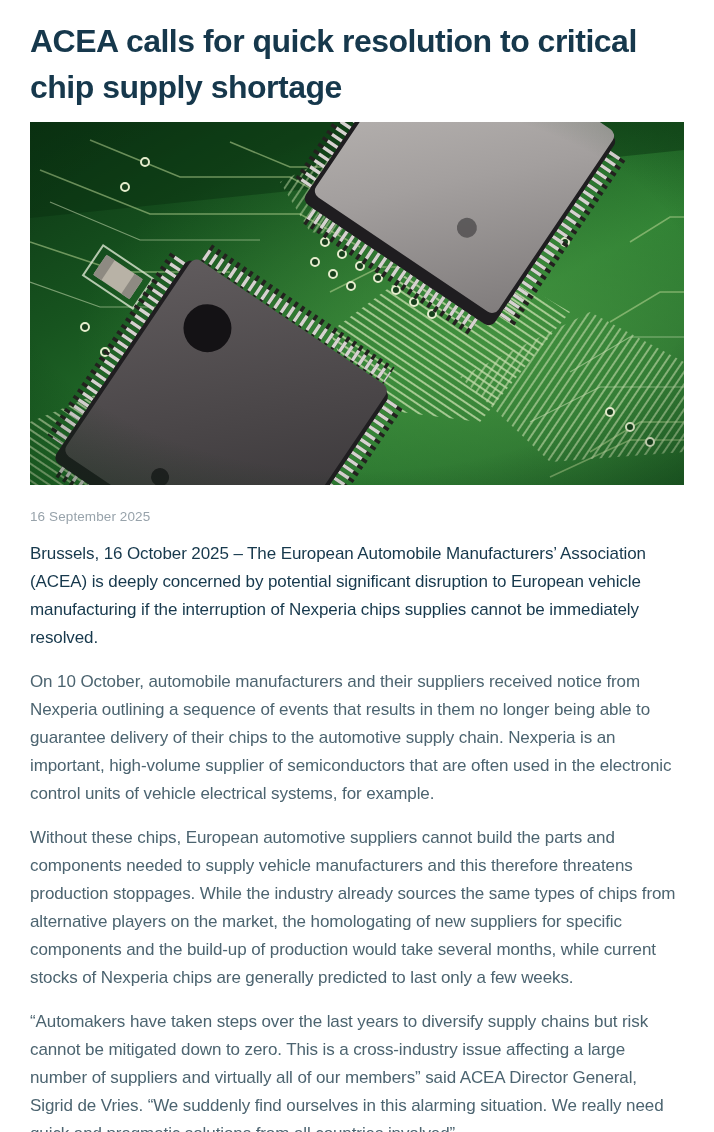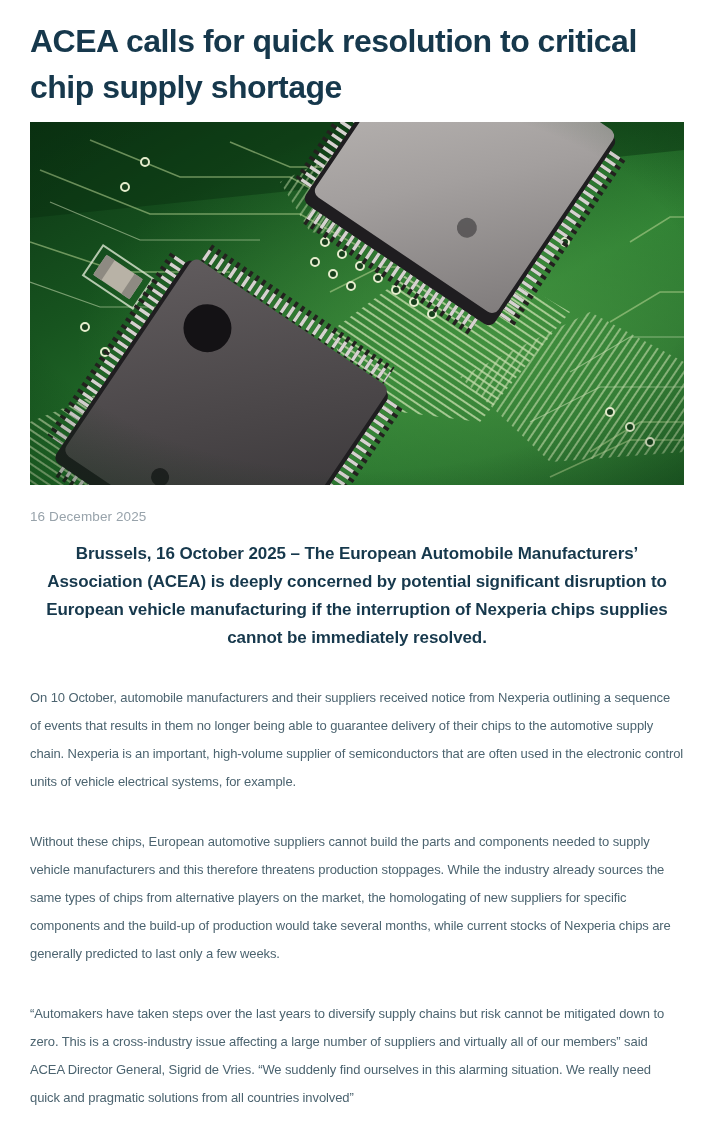--- a/index.html
+++ b/index.html
@@ -33,28 +33,27 @@
   .article-date {
     margin-top: 24px;
     font-size: 13.5px;
     color: #98a3ab;
     letter-spacing: 0.1px;
   }
   .lead {
     margin-top: 16px;
     font-size: 17px;
     line-height: 28px;
-    font-weight: 700;
+    font-weight: 400;
     color: #16384c;
     letter-spacing: -0.1px;
-    text-align: center;
   }
   .body-paragraph {
-    margin-top: 32px;
-    font-size: 13px;
+    margin-top: 16px;
+    font-size: 17px;
     line-height: 28px;
     font-weight: 400;
     color: #4c6470;
     letter-spacing: -0.1px;
   }
 </style>
 </head>
 <body>
 
 <article class="article">
@@ -190,21 +189,21 @@
         <rect x="316" y="-66" width="228" height="228" rx="8" fill="#1f1d20"></rect>
         <rect x="320" y="-70" width="220" height="220" rx="8" fill="url(#chipLight)"></rect>
         <circle cx="372" cy="-22" r="20" fill="#4e4b4d" opacity="0.85"></circle>
         <circle cx="468" cy="92" r="10" fill="#575455" opacity="0.9"></circle>
       </g>
 
       <rect width="654" height="363" fill="url(#vignette)"></rect>
     </svg>
   </figure>
 
-  <div class="article-date">16 December 2025</div>
+  <div class="article-date">16 September 2025</div>
 
   <p class="lead">Brussels, 16 October 2025 – The European Automobile Manufacturers’ Association (ACEA) is deeply concerned by potential significant disruption to European vehicle manufacturing if the interruption of Nexperia chips supplies cannot be immediately resolved.</p>
 
   <p class="body-paragraph">On 10 October, automobile manufacturers and their suppliers received notice from Nexperia outlining a sequence of events that results in them no longer being able to guarantee delivery of their chips to the automotive supply chain. Nexperia is an important, high-volume supplier of semiconductors that are often used in the electronic control units of vehicle electrical systems, for example.</p>
 
   <p class="body-paragraph">Without these chips, European automotive suppliers cannot build the parts and components needed to supply vehicle manufacturers and this therefore threatens production stoppages. While the industry already sources the same types of chips from alternative players on the market, the homologating of new suppliers for specific components and the build-up of production would take several months, while current stocks of Nexperia chips are generally predicted to last only a few weeks.</p>
 
   <p class="body-paragraph">“Automakers have taken steps over the last years to diversify supply chains but risk cannot be mitigated down to zero. This is a cross-industry issue affecting a large number of suppliers and virtually all of our members” said ACEA Director General, Sigrid de Vries. “We suddenly find ourselves in this alarming situation. We really need quick and pragmatic solutions from all countries involved”</p>
 
 </article>

